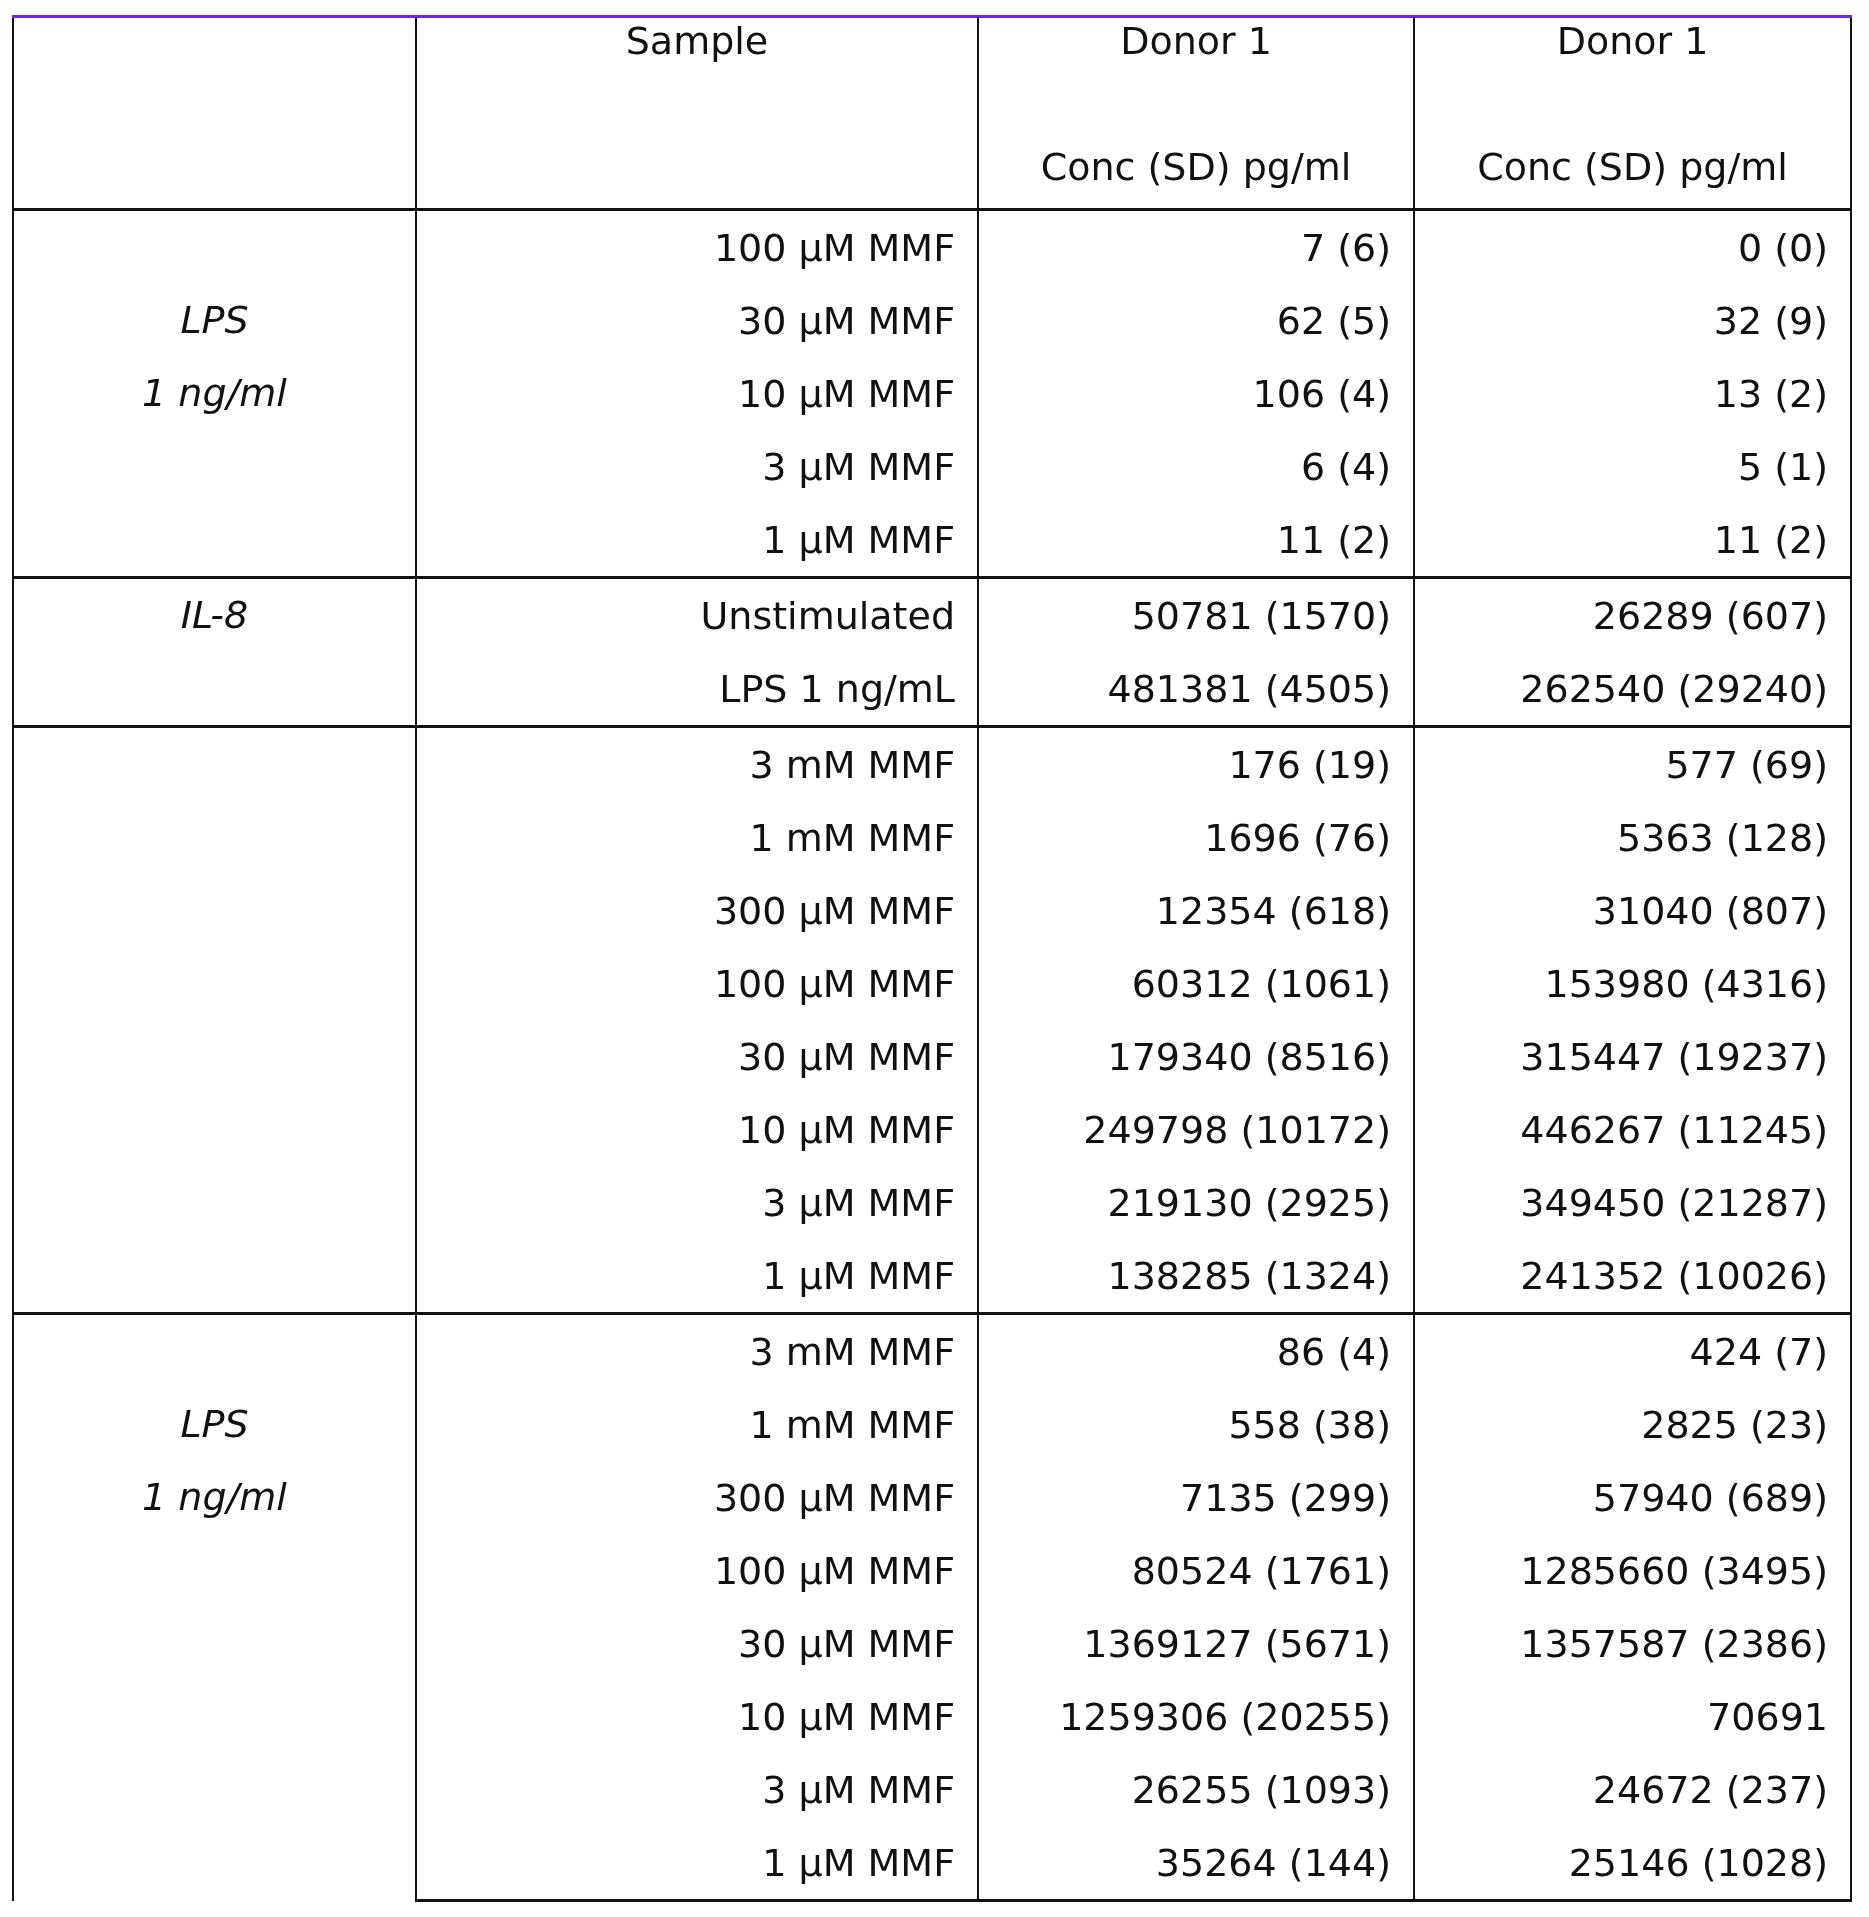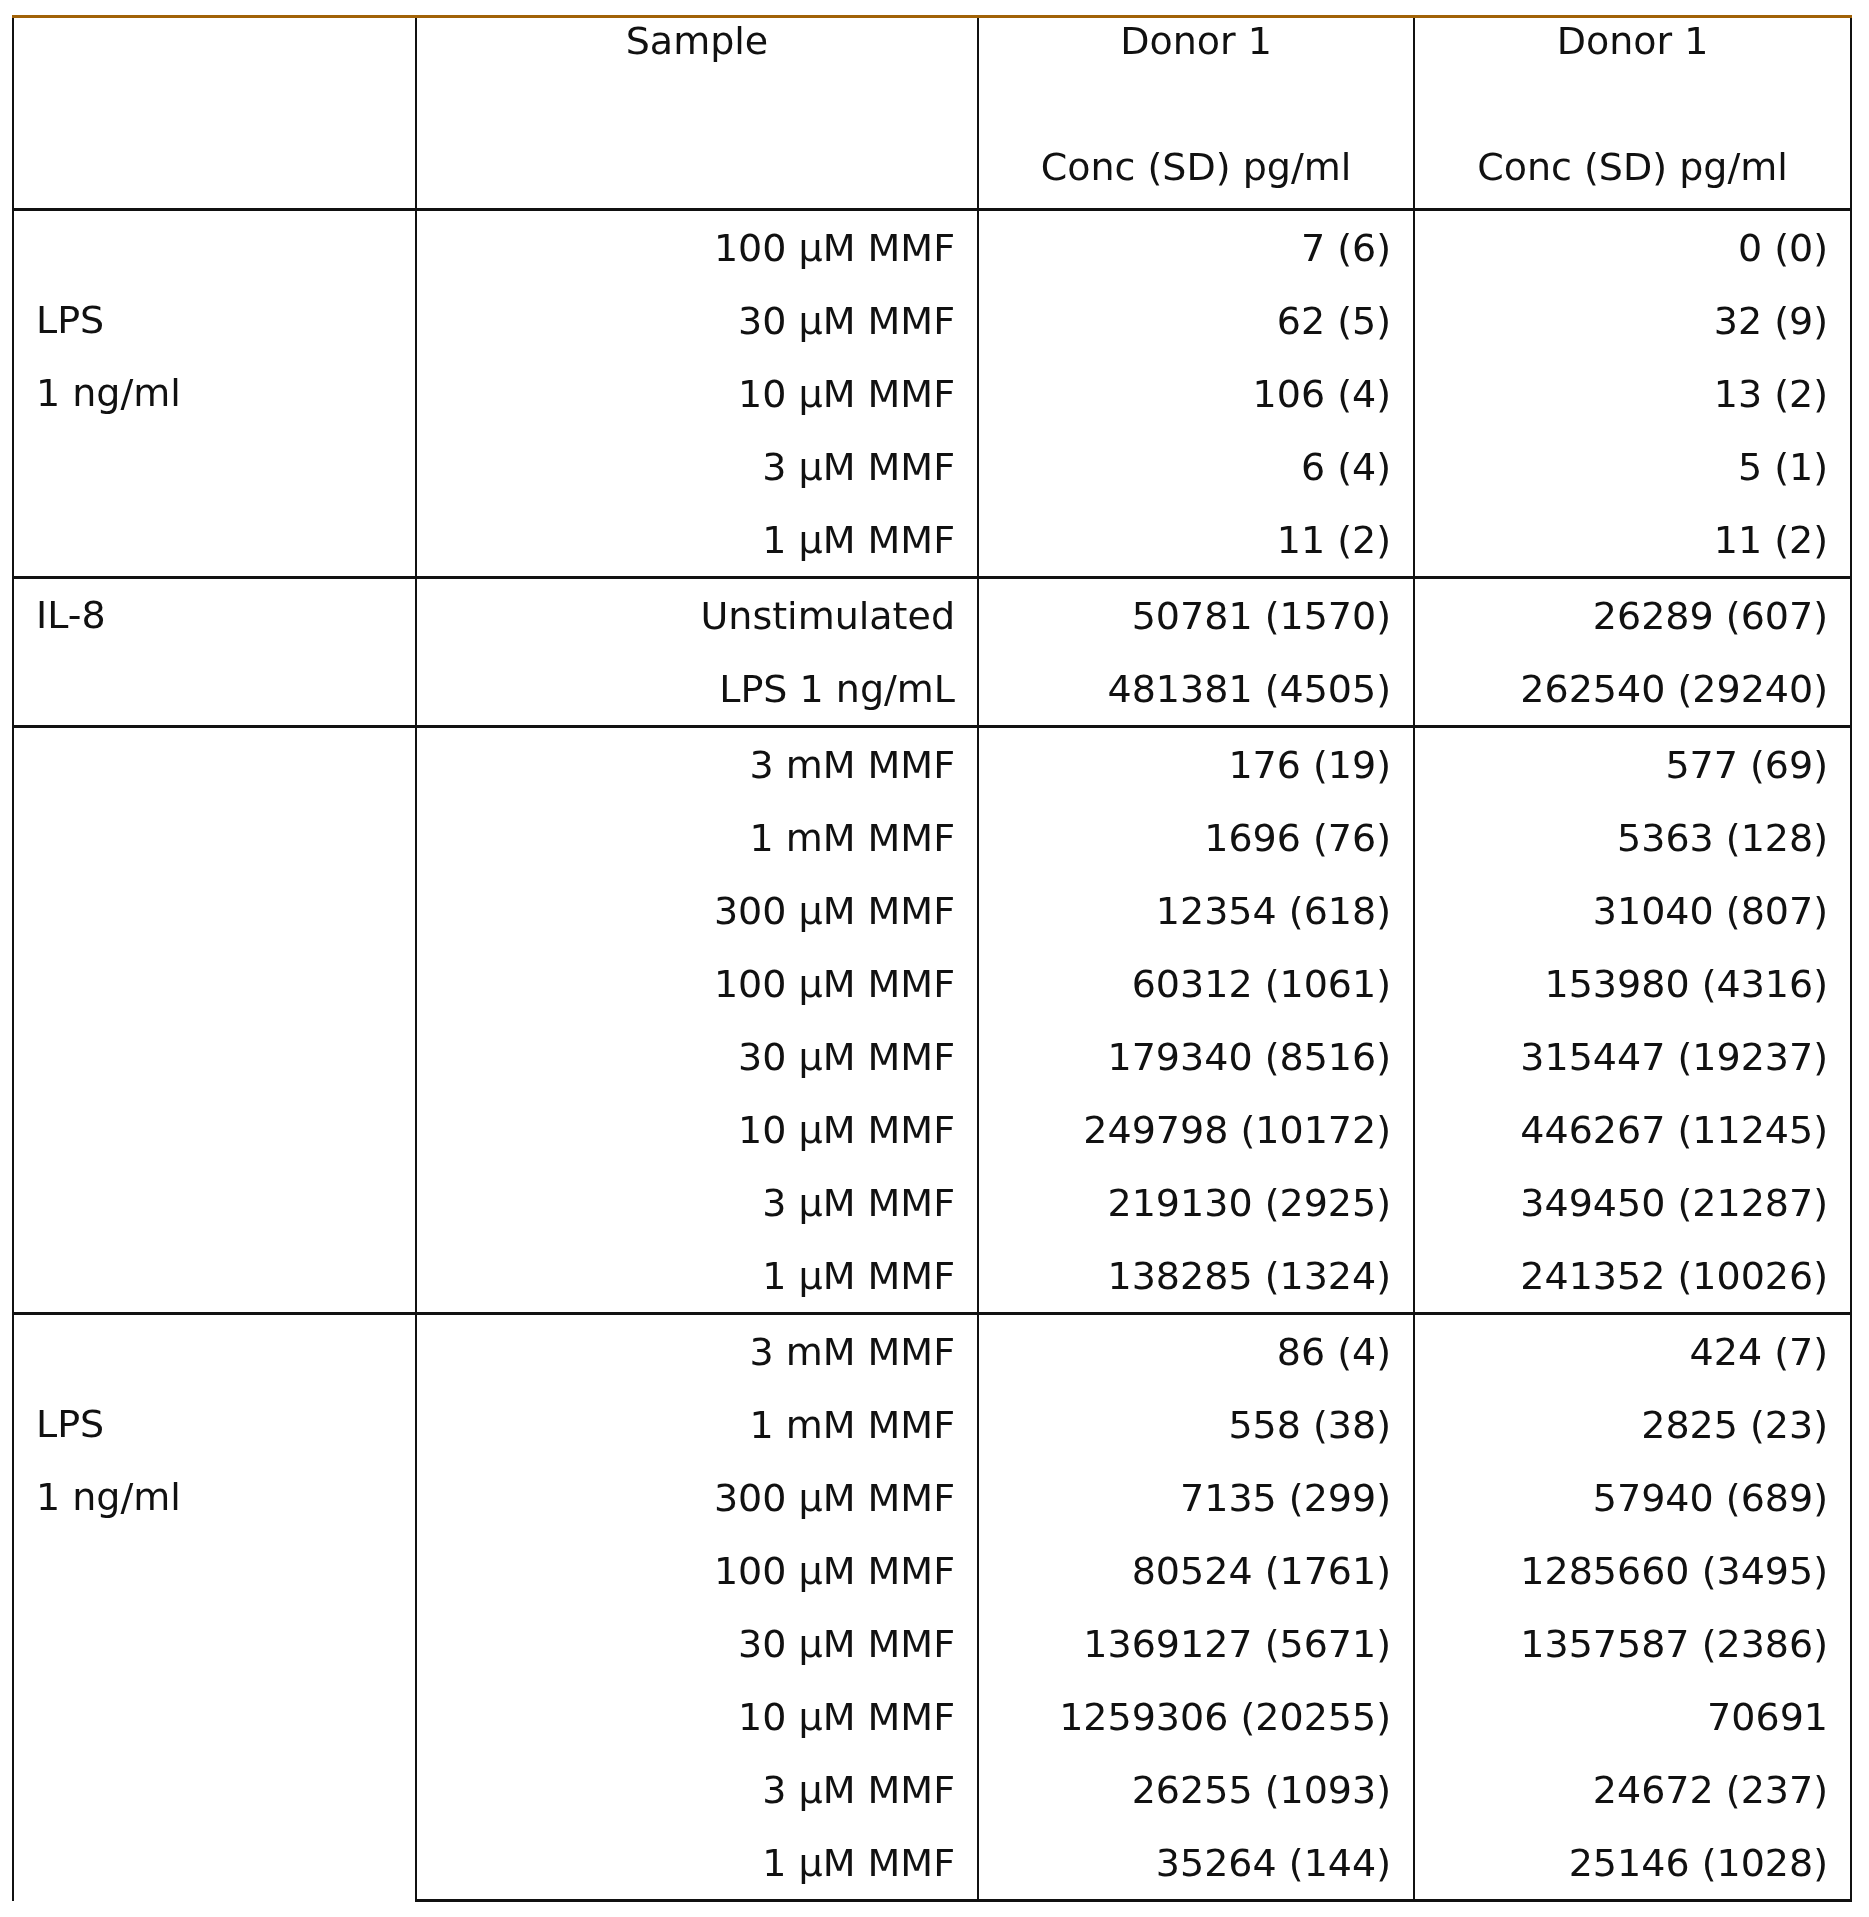--- a/index.html
+++ b/index.html
@@ -38,35 +38,36 @@
     table.data tr.sep td, table.data tr.sep th {
       border-top: 3px solid #111;
     }
     table.data tr.last td {
       border-bottom: 3px solid #111;
     }
     thead th {
       vertical-align: top;
       text-align: center;
       height: 190px;
-      border-top: 3px solid #a16207;
+      border-top: 3px solid #6d28d9;
       border-bottom: 3px solid #111;
     }
     thead th .l1 { display: block; margin-top: 4px; }
     thead th .l2 { display: block; margin-top: 88px; }
     tbody td {
       height: 73px;
       vertical-align: middle;
     }
     td.label { text-align: left; padding-left: 22px; }
     td.sample, td.val { text-align: right; }
     td.val { padding-right: 22px; }
     td.group-label {
       vertical-align: top;
-      text-align: left;
+      text-align: center;
+      font-style: italic;
     }
     .group-label .gl-line { display: block; height: 73px; line-height: 73px; }
   </style>
 </head>
 <body>
 
 <table class="data">
   <colgroup>
     <col class="c0">
       <col class="c1">

